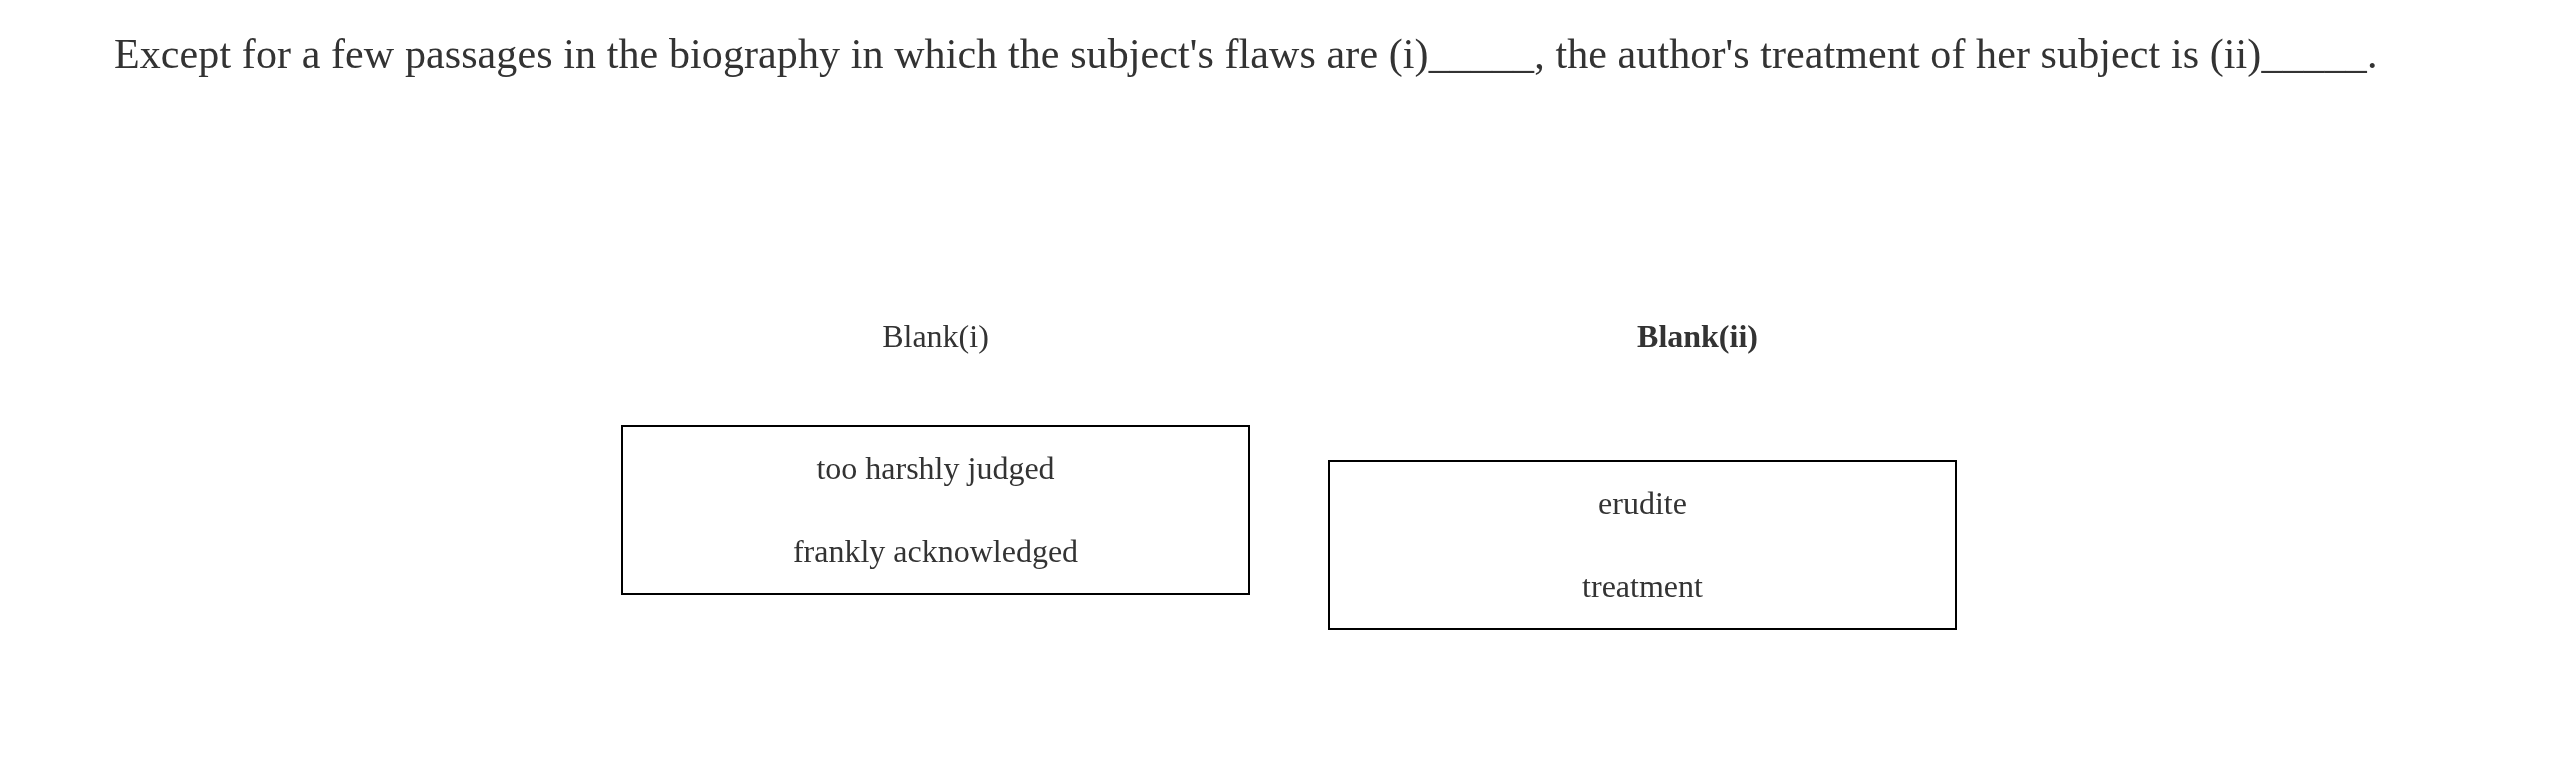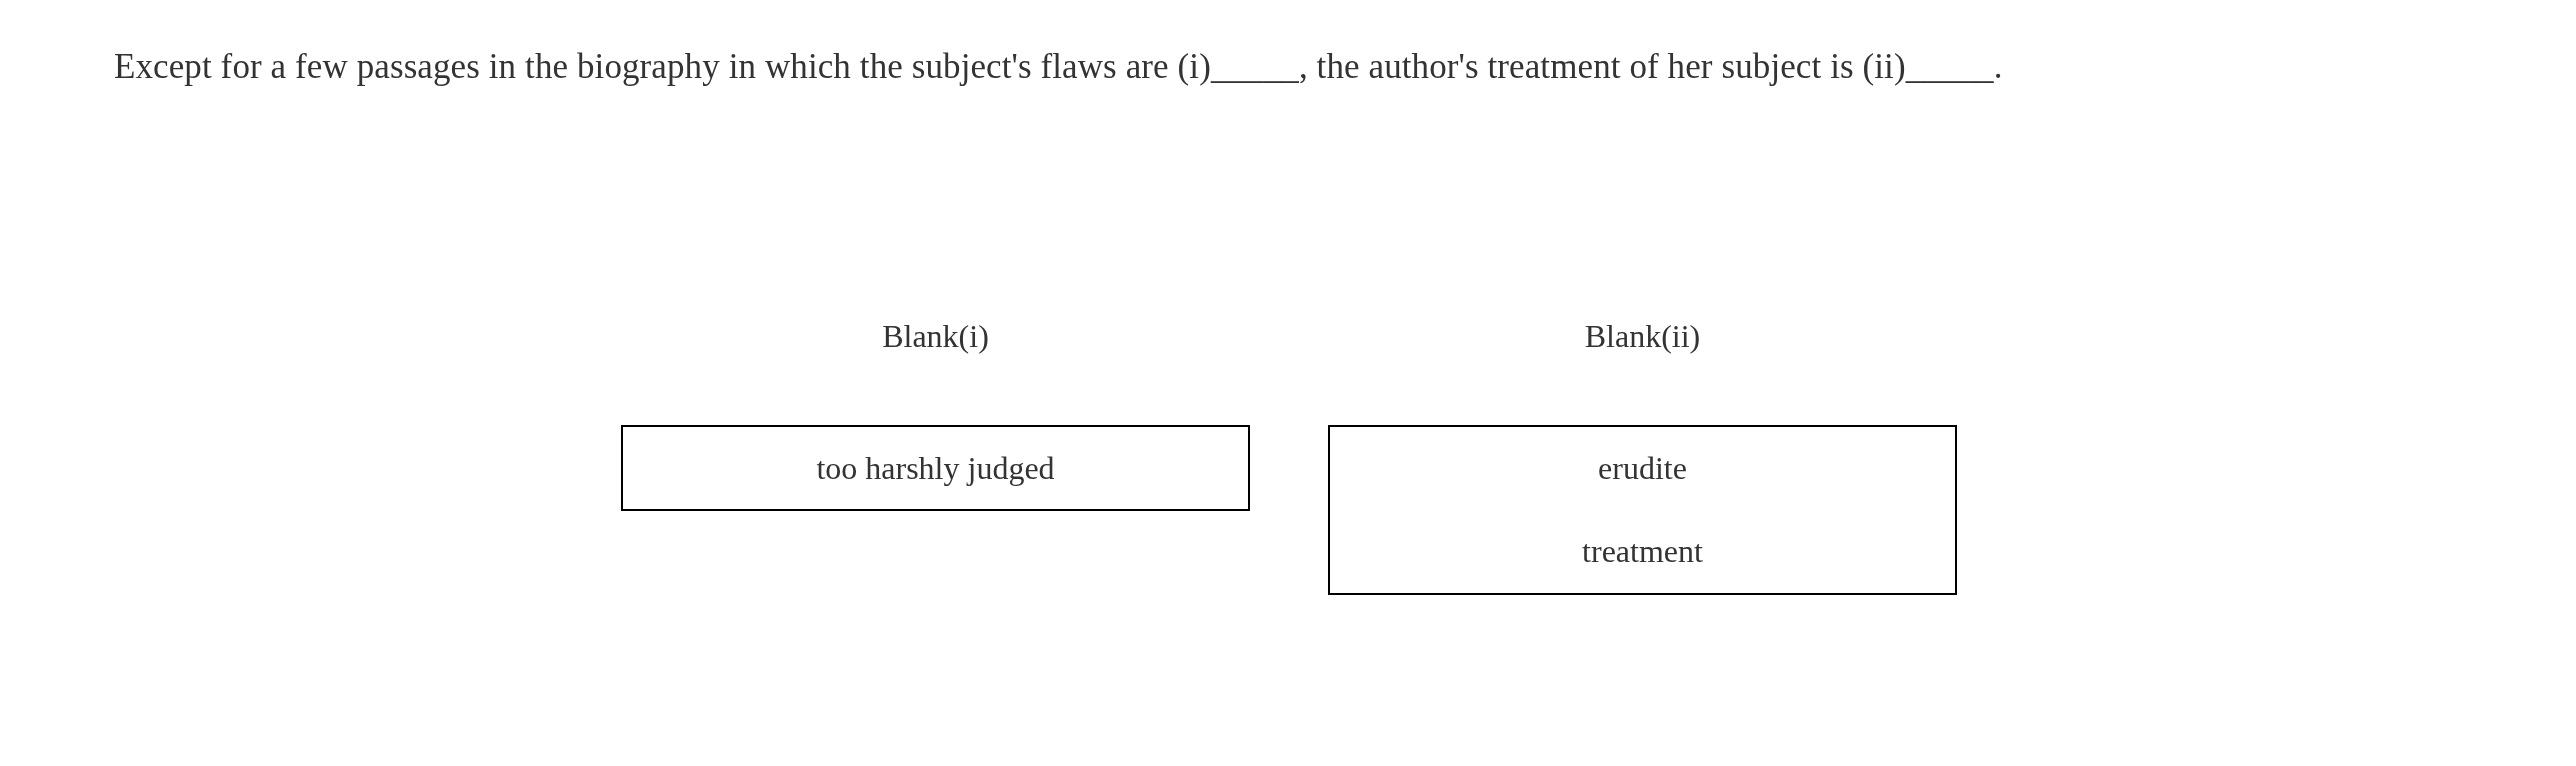--- a/index.html
+++ b/index.html
@@ -13,22 +13,22 @@
     position: relative;
     font-family: "Liberation Serif", "DejaVu Serif", serif;
     color: #333333;
     overflow: hidden;
   }
 
   
   #question-stem {
     position: absolute;
     left: 114px;
-    top: 45px;
-    font-size: 35px;
+    top: 28px;
+    font-size: 42px;
     line-height: 1.25;
     color: #333333;
     white-space: nowrap;
     letter-spacing: 0.1px;
   }
   #question-stem .blank-mark {
     color: #333333;
   }
 
   
@@ -38,36 +38,37 @@
     font-size: 32px;
     color: #333333;
     text-align: center;
     white-space: nowrap;
   }
   #blank-header-1 {
     left: 621px;
     width: 629px;
   }
   #blank-header-2 {
-    left: 1328px;
+    left: 1383px;
     width: 629px;
+    font-weight: bold;
   }
 
   
   .options-table {
     position: absolute;
     top: 425px;
     width: 629px;
     border: 2.4px solid #000000;
     border-collapse: collapse;
     box-sizing: border-box;
     background: #ffffff;
   }
   #options-table-1 { left: 621px; }
-  #options-table-2 { left: 1328px; }
+  #options-table-2 { left: 1328px; margin-top: 35px; }
 
   .option-cell {
     height: 84px;
     box-sizing: border-box;
     border-bottom: 2.4px solid #000000;
     text-align: center;
     vertical-align: middle;
     font-size: 32px;
     color: #333333;
     padding: 0 8px;
@@ -85,20 +86,23 @@
   <span>Except for a few passages in the biography in which the subject's flaws are (i)</span><span class="blank-mark">_____</span><span>, the author's treatment of her subject is (ii)</span><span class="blank-mark">_____</span><span>.</span>
 </div>
 
 <div class="blank-header" id="blank-header-1">Blank(i)</div>
 
 <table class="options-table" id="options-table-1">
   <tbody>
     <tr>
       <td class="option-cell">too harshly judged</td>
     </tr>
+    <tr>
+      <td class="option-cell">frankly acknowledged</td>
+    </tr>
   </tbody>
 </table>
 
 <div class="blank-header" id="blank-header-2">Blank(ii)</div>
 
 <table class="options-table" id="options-table-2">
   <tbody>
     <tr>
       <td class="option-cell">erudite</td>
     </tr>

